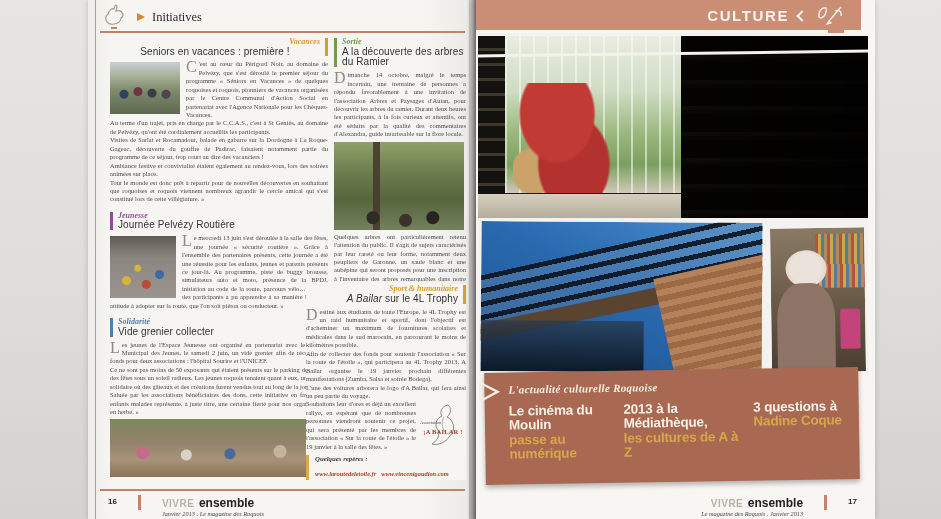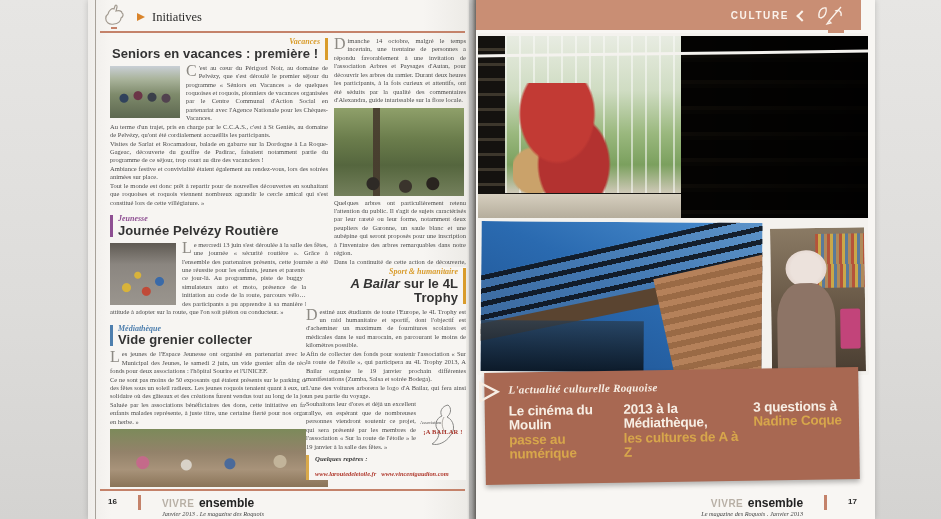--- a/index.html
+++ b/index.html
@@ -29,21 +29,21 @@
   .sechead.barright { padding-right:8px; text-align:right; }
   .sechead.barright::before { content:""; position:absolute; right:0; top:1px; bottom:1px; width:3px; }
   .sechead.v-gold::before  { background:#d99c2b; }
   .sechead.v-green::before { background:#6f9c4d; }
   .sechead.v-purple::before{ background:#8e4f92; }
   .sechead.v-blue::before  { background:#4e7fae; }
 
   .kick { font-family:"Liberation Serif",serif; font-style:italic; font-weight:bold; font-size:8px; line-height:1.2; }
   .kick.c-gold { color:#d99c2b; } .kick.c-green { color:#6f9c4d; }
   .kick.c-purple { color:#8e4f92; } .kick.c-blue { color:#4e7fae; }
-  .atitle { font-weight:bold; font-size:13px; line-height:1.08; color:#333; letter-spacing:.1px; }
+  .atitle { font-weight:normal; font-size:10px; line-height:1.08; color:#333; letter-spacing:.1px; }
   .atitle.center { text-align:center; }
   .atitle .it { font-style:italic;text-align:right; }
 
   .body { font-family:"Liberation Serif",serif; font-size:6.5px; line-height:1.3; color:#4a4a4a; text-align:justify; }
   .body p { margin:0; }
   .dropcap { float:left; font-family:"Liberation Serif",serif; font-size:16px; line-height:.8; color:#8d8a84; margin:1px 2px 0 0; }
 
   .ph { float:left; margin:2px 6px 1px 0; }
   .ph-seniors { width:70px; height:52px; background:
     radial-gradient(circle at 20% 62%, #30425c 0 4px, transparent 5px),
@@ -94,21 +94,21 @@
 
   
   .gutter { position:absolute; left:467px; top:0; width:9px; height:519px;
     background:linear-gradient(90deg, rgba(0,0,0,0) 0%, rgba(0,0,0,.22) 55%, rgba(40,35,30,.6) 100%); }
 
   
   .page-right { position:absolute; left:476px; top:0; width:399px; height:519px; background:#f8f6f3;
     box-shadow:0 0 6px rgba(0,0,0,.18); }
   .cbar { position:absolute; left:0; top:0; width:385px; height:30px; background:#c98e74;
     display:flex; align-items:center; justify-content:flex-end; padding-right:16px; gap:9px; }
-  .cbar .clabel { font-weight:bold; font-size:10px; letter-spacing:1.6px; color:#fbf3ec; }
+  .cbar .clabel { font-weight:bold; font-size:15px; letter-spacing:1.6px; color:#fbf3ec; }
   .chev-left { width:8px; height:8px; border-left:2.5px solid #fbf3ec; border-bottom:2.5px solid #fbf3ec; transform:rotate(45deg); margin-top:1px; }
   .cbar-tick { position:absolute; left:352px; top:30px; width:16px; height:3px; background:#c98e74; }
 
   .montage { position:absolute; left:2px; top:33px; width:390px; height:342px; background:#f4f2ee; }
   .photo-top { position:absolute; left:0; top:3px; width:100%; height:182px; overflow:hidden; background:#1a1916; }
   .pt-shelf-left { position:absolute; left:0; top:0; width:7%; height:100%;
     background:repeating-linear-gradient(180deg,#14120f 0 12px,#3d372c 12px 15px); }
   .pt-window { position:absolute; left:7%; top:0; width:45%; height:86%;
     background:linear-gradient(180deg,#e8ece2 0%,#cfdcc2 35%,#9ab87e 62%,#7ba05e 82%,#cfc9b8 100%); }
   .pt-window::after { content:""; position:absolute; inset:0;
@@ -199,34 +199,38 @@
           <div class="atitle">Journée Pelvézy Routière</div>
         </div>
         <div class="body">
           <div class="ph ph-road"></div>
           <p><span class="dropcap">L</span><span>e mercredi 13 juin s'est déroulée à la salle des fêtes, une journée « sécurité routière ». Grâce à l'ensemble des partenaires présents, cette journée a été une réussite pour les enfants, jeunes et parents présents ce jour-là. Au programme, piste de buggy brousse, simulateurs auto et moto, présence de la BPDJ, initiation au code de la route, parcours vélo… Chacun des participants a pu apprendre à sa manière la bonne attitude à adopter sur la route, que l'on soit piéton ou conducteur. »</span></p>
         </div>
       </div>
 
       <div class="art">
         <div class="sechead barleft v-blue">
-          <div class="kick c-blue">Médiathèque</div>
+          <div class="kick c-blue">Solidarité</div>
           <div class="atitle">Vide grenier collecter</div>
         </div>
         <div class="body">
           <p><span class="dropcap">L</span><span>es jeunes de l'Espace Jeunesse ont organisé en partenariat avec le Conseil Municipal des Jeunes, le samedi 2 juin, un vide grenier afin de récolter des fonds pour deux associations : l'hôpital Sourire et l'UNICEF.</span></p>
           <p>Ce ne sont pas moins de 50 exposants qui étaient présents sur le parking de la salle des fêtes sous un soleil radieux. Les jeunes roquois tenaient quant à eux, un marché solidaire où des gâteaux et des créations furent vendus tout au long de la journée.</p>
           <p>Saluée par les associations bénéficiaires des dons, cette initiative en faveur des enfants malades représente, à juste titre, une certaine fierté pour nos organisateurs en herbe. »</p>
           <div class="ph ph-flea"></div>
         </div>
       </div>
     </div>
 
     <div class="col-b">
       <div class="art">
+        <div class="sechead barleft v-green">
+          <div class="kick c-green">Sortie</div>
+          <div class="atitle">A la découverte des arbres du Ramier</div>
+        </div>
         <div class="body">
           <p><span class="dropcap">D</span><span>imanche 14 octobre, malgré le temps incertain, une trentaine de personnes a répondu favorablement à une invitation de l'association Arbres et Paysages d'Autan, pour découvrir les arbres du ramier. Durant deux heures les participants, à la fois curieux et attentifs, ont été séduits par la qualité des commentaires d'Alexandra, guide intarissable sur la flore locale.</span></p>
           <div class="ph ph-ramier"></div>
           <p>Quelques arbres ont particulièrement retenu l'attention du public. Il s'agit de sujets caractérisés par leur rareté ou leur forme, notamment deux peupliers de Garonne, un saule blanc et une aubépine qui seront proposés pour une inscription à l'inventaire des arbres remarquables dans notre région.</p>
           <p>Dans la continuité de cette action de découverte, la commune mettra prochainement en place une signalétique pour faciliter l'identification des arbres du Ramier. »</p>
         </div>
       </div>
     </div>
 
     <div class="art art-4l">

